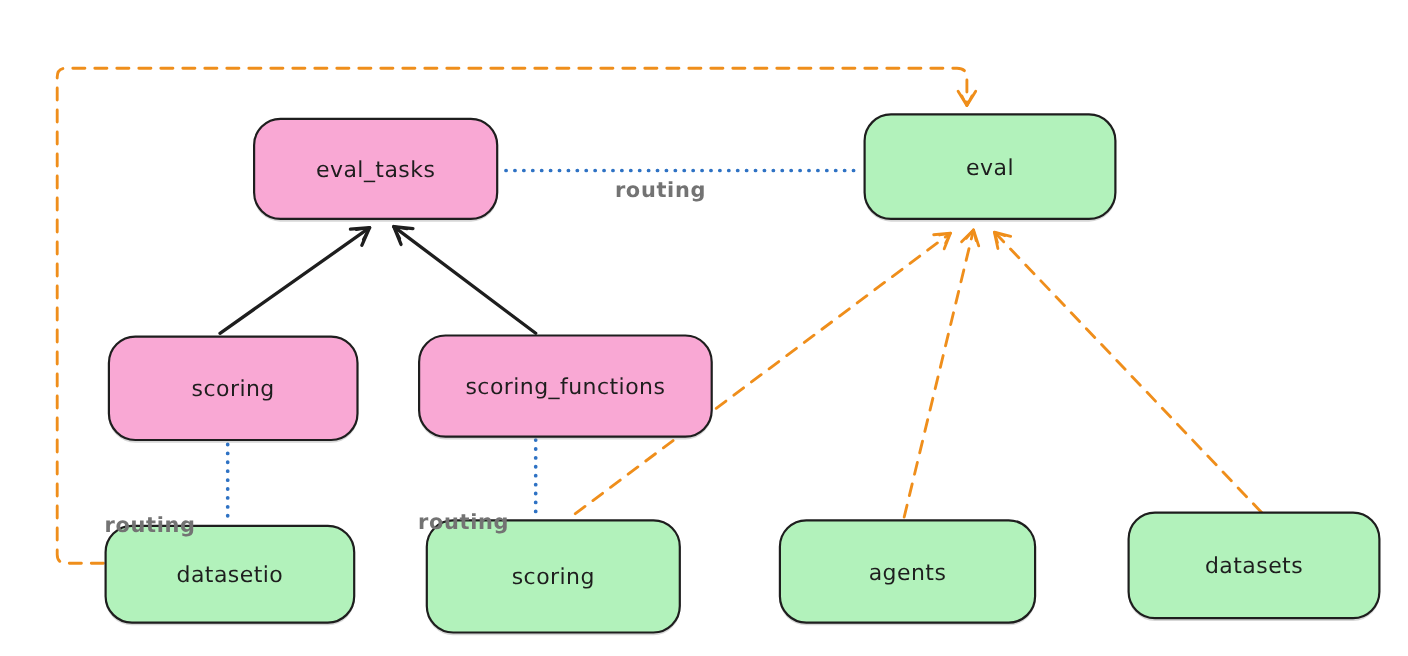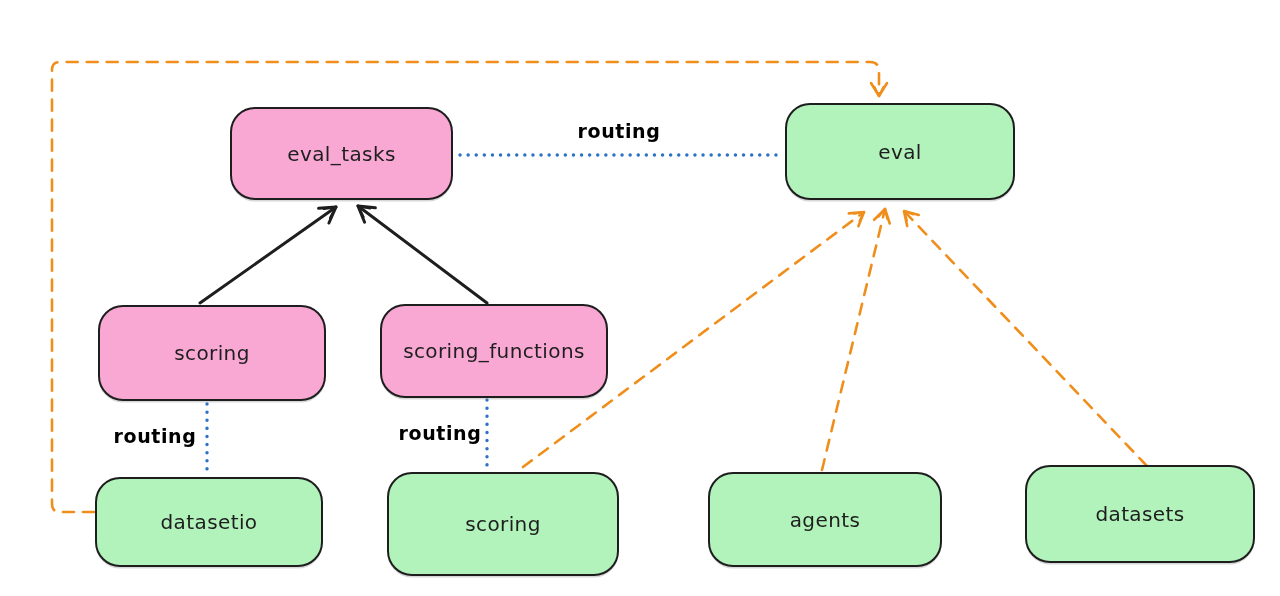--- a/index.html
+++ b/index.html
@@ -37,26 +37,26 @@
   .node.green { background: #b2f2bb; }
   .node-label {
     font-size: 20px;
     color: #1e1e1e;
     letter-spacing: 0.4px;
     white-space: nowrap;
   }
   .edge-label {
     position: absolute;
     width: 120px;
-    text-align: center;
     font-size: 19px;
     font-weight: 600;
     letter-spacing: 0.6px;
-    color: #000000;
+    color: #737373;
     white-space: nowrap;
+    margin-top: 42px;
   }
 </style>
 </head>
 <body>
 
 <div class="canvas">
 
   <svg class="edges-layer" viewBox="0 0 1280 596" xmlns="http://www.w3.org/2000/svg">
     <defs>
       <marker id="arrowBlack" markerUnits="userSpaceOnUse" markerWidth="40" markerHeight="40" viewBox="-20 -20 40 40" refX="0" refY="0" orient="auto">
@@ -93,21 +93,21 @@
   </div>
 
   <div class="node green" style="left:785px; top:103px; width:230px; height:97px;">
     <span class="node-label">eval</span>
   </div>
 
   <div class="node blue" style="left:98px; top:305px; width:228px; height:96px;">
     <span class="node-label">scoring</span>
   </div>
 
-  <div class="node blue" style="left:380px; top:304px; width:228px; height:94px;">
+  <div class="node blue" style="left:380px; top:304px; width:268px; height:94px;">
     <span class="node-label">scoring_functions</span>
   </div>
 
   <div class="node green" style="left:95px; top:477px; width:228px; height:90px;">
     <span class="node-label">datasetio</span>
   </div>
 
   <div class="node green" style="left:387px; top:472px; width:232px; height:104px;">
     <span class="node-label">scoring</span>
   </div>

